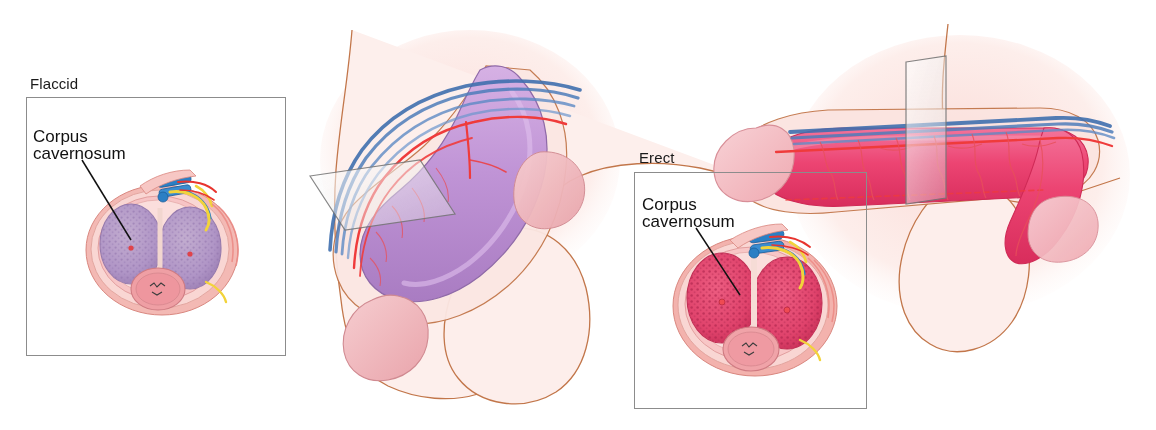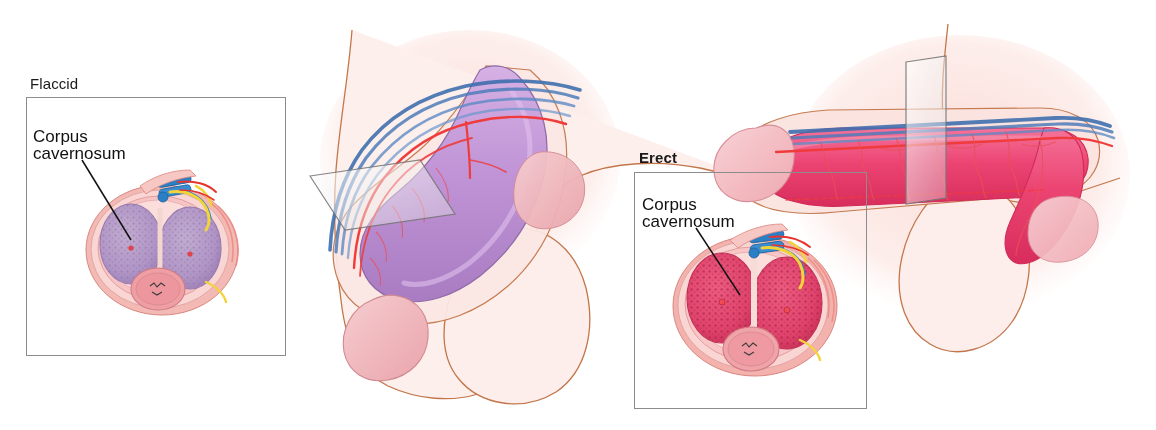--- a/index.html
+++ b/index.html
@@ -40,21 +40,21 @@
   }
   .inset-box {
     position: absolute;
     border: 1.4px solid #8c8c8c;
     background: transparent;
     box-sizing: border-box;
   }
   #flaccid-label { left: 30px; top: 75px; }
   #flaccid-box   { left: 26px; top: 97px; width: 260px; height: 259px; }
   #flaccid-callout { left: 33px; top: 128px; }
-  #erect-label   { left: 639px; top: 149px; font-weight: bold; }
+  #erect-label   { left: 639px; top: 149px; }
   #erect-box     { left: 634px; top: 172px; width: 233px; height: 237px; }
   #erect-callout { left: 642px; top: 196px; }
 </style>
 </head>
 <body>
 
 <div id="canvas">
 
   <svg class="figure-svg" viewBox="0 0 1156 430">
     <defs>

